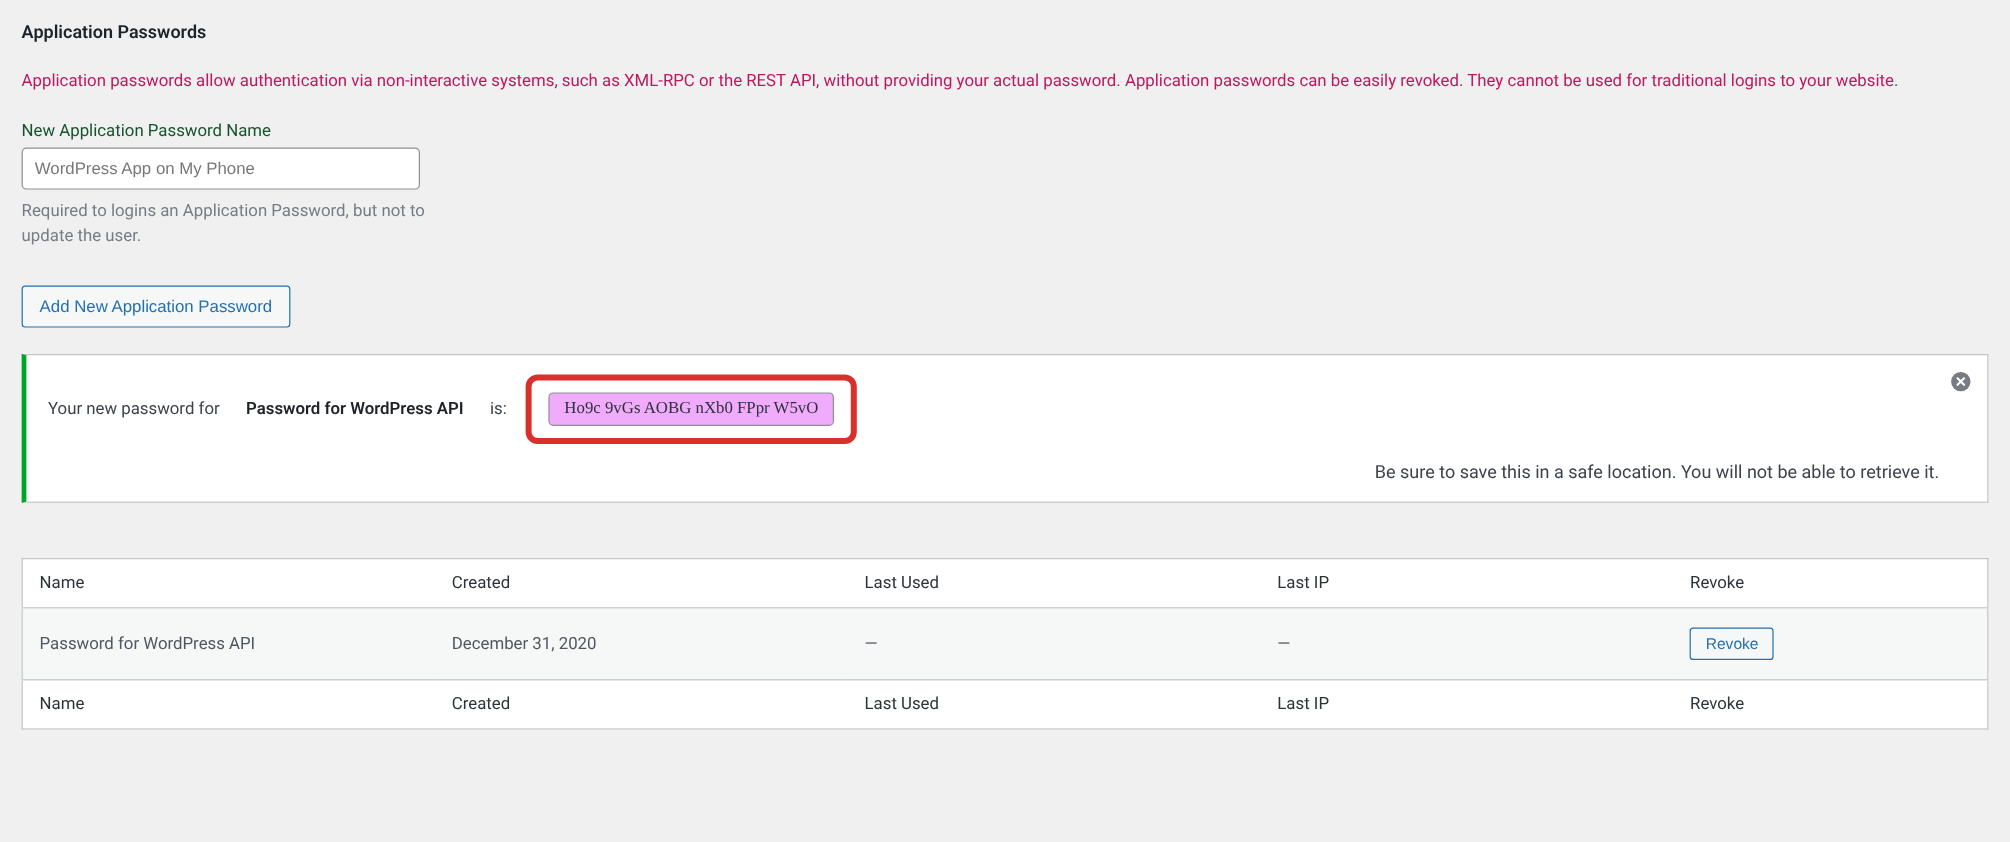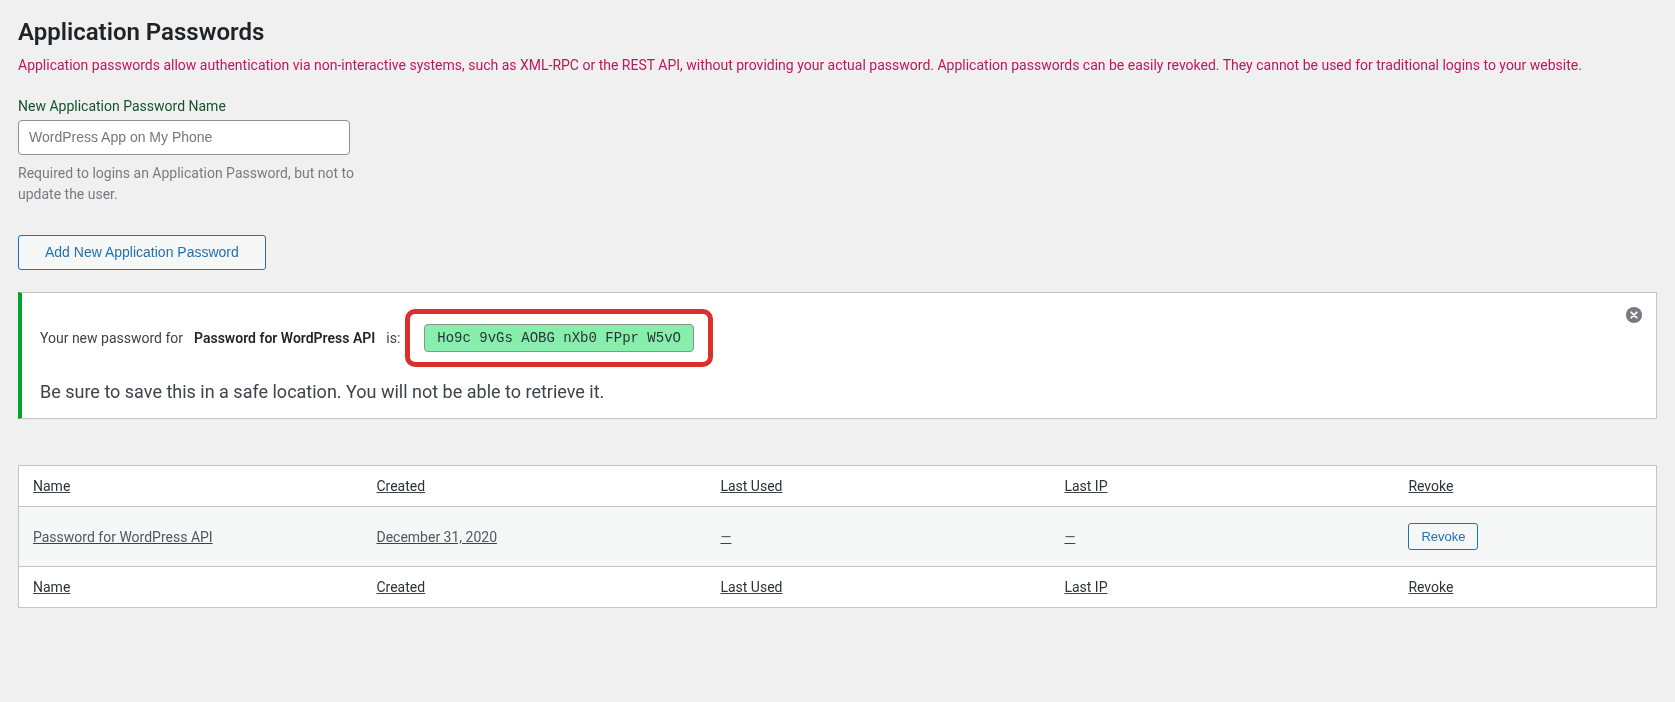--- a/index.html
+++ b/index.html
@@ -8,24 +8,24 @@
       padding: 0;
     }
     body {
       font-family: -apple-system, BlinkMacSystemFont, "Segoe UI", Roboto, Oxygen-Sans, Ubuntu, Cantarell, "Helvetica Neue", sans-serif;
       background: #f0f0f1;
       color: #3c434a;
       font-size: 14px;
       padding: 18px;
     }
     .section-title {
-      font-size: 24px;
+      font-size: 15px;
       font-weight: 600;
       color: #1d2327;
-      margin-bottom: 8px;
+      margin-bottom: 21px;
     }
     .section-desc {
       font-size: 14px;
       color: #be185d;
       line-height: 1.6;
       margin-bottom: 22px;
     }
     .field-label {
       font-size: 14px;
       font-weight: 400;
@@ -52,88 +52,88 @@
       margin-top: 8px;
       max-width: 360px;
       line-height: 1.5;
     }
     .button-secondary {
       display: inline-block;
       background: #f6f7f7;
       border: 1px solid #2271b1;
       color: #2271b1;
       font-size: 14px;
-      padding: 8px 26px;
+      padding: 8px 14px;
       border-radius: 3px;
       cursor: pointer;
       margin-top: 30px;
       line-height: 1.2;
     }
     .notice {
       position: relative;
       background: #fff;
       border: 1px solid #c3c4c7;
       border-left: 4px solid #00a32a;
       margin-top: 22px;
       padding: 16px 40px 16px 18px;
     }
     .notice-row1 {
       font-size: 14px;
       color: #3c434a;
       display: flex;
       align-items: center;
       flex-wrap: wrap;
-      gap: 11px;
+      gap: 22px;
     }
     .notice-row1 strong {
       font-weight: 600;
       color: #1d2327;
     }
     .password-box-wrap {
       display: inline-block;
       border: 5px solid #d9302c;
       border-radius: 10px;
       padding: 10px 14px;
       margin-left: -6px;
     }
     .password-box {
-      font-family: Liberation Mono, monospace;
-      font-size: 14px;
-      background: #86efac;
+      font-family: Liberation Serif, serif;
+      font-size: 14px;
+      background: #f0abfc;
       border: 1px solid #8c8f94;
       border-radius: 4px;
       padding: 5px 12px;
       color: #2c3338;
       white-space: pre;
       display: inline-block;
     }
     .notice-row2 {
-      font-size: 18px;
+      font-size: 15px;
       color: #3c434a;
       margin-top: 14px;
+      text-align: right;
     }
     .notice-dismiss {
       position: absolute;
       top: 12px;
       right: 12px;
       width: 20px;
       height: 20px;
       cursor: pointer;
       color: #787c82;
       display: flex;
       align-items: center;
       justify-content: center;
     }
     .notice-dismiss svg {
       width: 18px;
       height: 18px;
     }
     .table-wrap {
       margin-top: 46px;
-      text-decoration: underline;
     }
     table {
       width: 100%;
       border-collapse: collapse;
       background: #fff;
       border: 1px solid #c3c4c7;
     }
     thead th, tfoot th {
       text-align: left;
       font-weight: 400;

